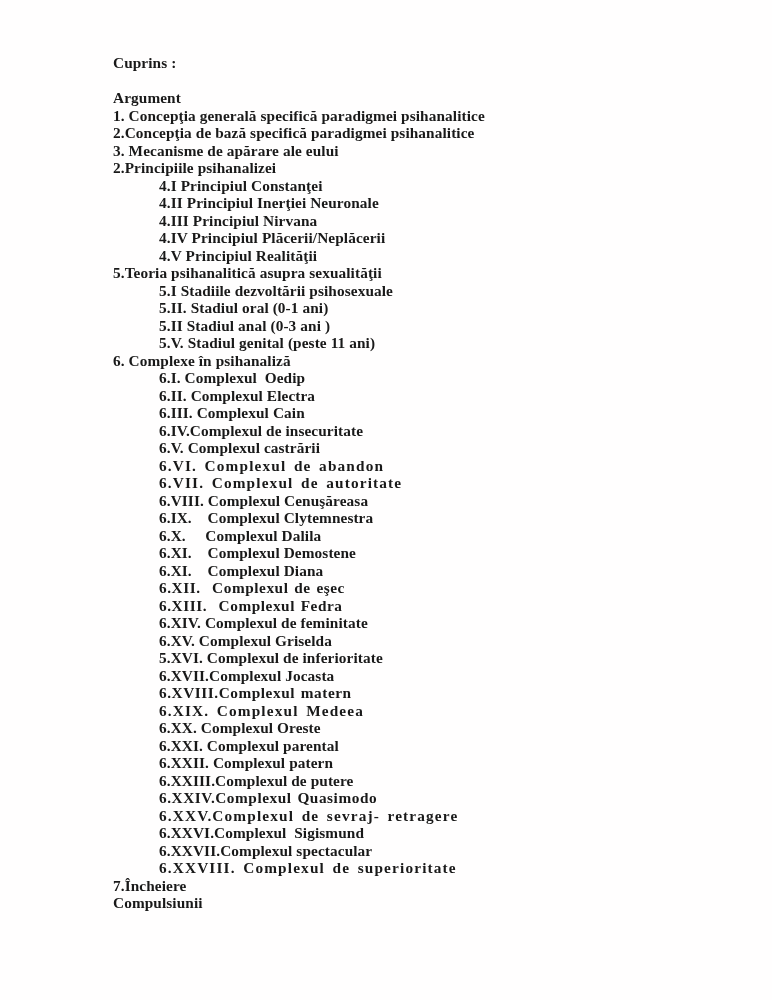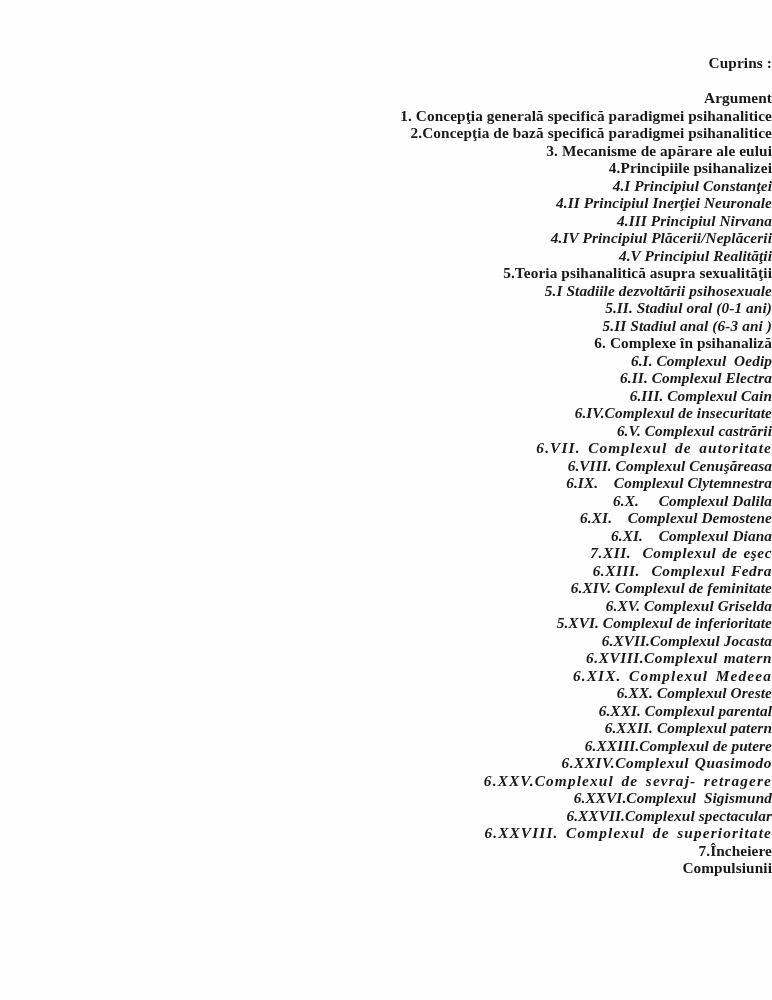--- a/index.html
+++ b/index.html
@@ -18,27 +18,26 @@
     font-family: "Liberation Serif", "DejaVu Serif", serif;
     font-weight: bold;
     color: #191919;
     font-size: 15.3px;
     -webkit-font-smoothing: antialiased;
   }
   .line {
     line-height: 17.5px;
     white-space: pre;
     letter-spacing: 0.1px;
-    text-align: right;
   }
   .gap {
     height: 17.5px;
   }
   .indent {
-    font-style: italic;
+    margin-left: 46px;
   }
   .spread1 {
     letter-spacing: 0.55px;
     word-spacing: 1.4px;
   }
   .spread2 {
     letter-spacing: 1.15px;
     word-spacing: 2.6px;
   }
 </style>
@@ -46,43 +45,45 @@
 <body>
 
 <div class="page">
   <div class="line title">Cuprins :</div>
   <div class="gap"></div>
   <div>
       <div class="line">Argument</div>
       <div class="line">1. Concepţia generală specifică paradigmei psihanalitice</div>
       <div class="line">2.Concepţia de bază specifică paradigmei psihanalitice</div>
       <div class="line">3. Mecanisme de apărare ale eului</div>
-      <div class="line">4.Principiile psihanalizei</div>
+      <div class="line">2.Principiile psihanalizei</div>
       <div class="line indent">4.I Principiul Constanţei</div>
       <div class="line indent">4.II Principiul Inerţiei Neuronale</div>
       <div class="line indent">4.III Principiul Nirvana</div>
       <div class="line indent">4.IV Principiul Plăcerii/Neplăcerii</div>
       <div class="line indent">4.V Principiul Realităţii</div>
       <div class="line">5.Teoria psihanalitică asupra sexualităţii</div>
       <div class="line indent">5.I Stadiile dezvoltării psihosexuale</div>
       <div class="line indent">5.II. Stadiul oral (0-1 ani)</div>
-      <div class="line indent">5.II Stadiul anal (6-3 ani )</div>
+      <div class="line indent">5.II Stadiul anal (0-3 ani )</div>
+      <div class="line indent">5.V. Stadiul genital (peste 11 ani)</div>
       <div class="line">6. Complexe în psihanaliză</div>
       <div class="line indent">6.I. Complexul  Oedip</div>
       <div class="line indent">6.II. Complexul Electra</div>
       <div class="line indent">6.III. Complexul Cain</div>
       <div class="line indent">6.IV.Complexul de insecuritate</div>
       <div class="line indent">6.V. Complexul castrării</div>
+      <div class="line indent spread2">6.VI. Complexul de abandon</div>
       <div class="line indent spread2">6.VII. Complexul de autoritate</div>
       <div class="line indent">6.VIII. Complexul Cenuşăreasa</div>
       <div class="line indent">6.IX.    Complexul Clytemnestra</div>
       <div class="line indent">6.X.     Complexul Dalila</div>
       <div class="line indent">6.XI.    Complexul Demostene</div>
       <div class="line indent">6.XI.    Complexul Diana</div>
-      <div class="line indent spread1">7.XII.  Complexul de eşec</div>
+      <div class="line indent spread1">6.XII.  Complexul de eşec</div>
       <div class="line indent spread1">6.XIII.  Complexul Fedra</div>
       <div class="line indent">6.XIV. Complexul de feminitate</div>
       <div class="line indent">6.XV. Complexul Griselda</div>
       <div class="line indent">5.XVI. Complexul de inferioritate</div>
       <div class="line indent">6.XVII.Complexul Jocasta</div>
       <div class="line indent spread1">6.XVIII.Complexul matern</div>
       <div class="line indent spread2">6.XIX. Complexul Medeea</div>
       <div class="line indent">6.XX. Complexul Oreste</div>
       <div class="line indent">6.XXI. Complexul parental</div>
       <div class="line indent">6.XXII. Complexul patern</div>

